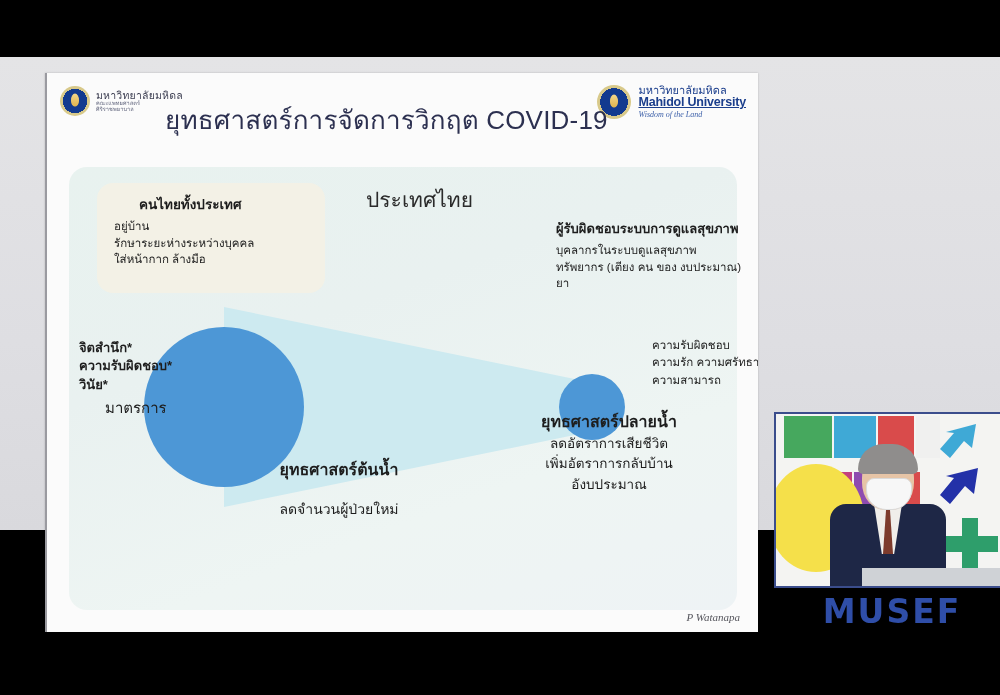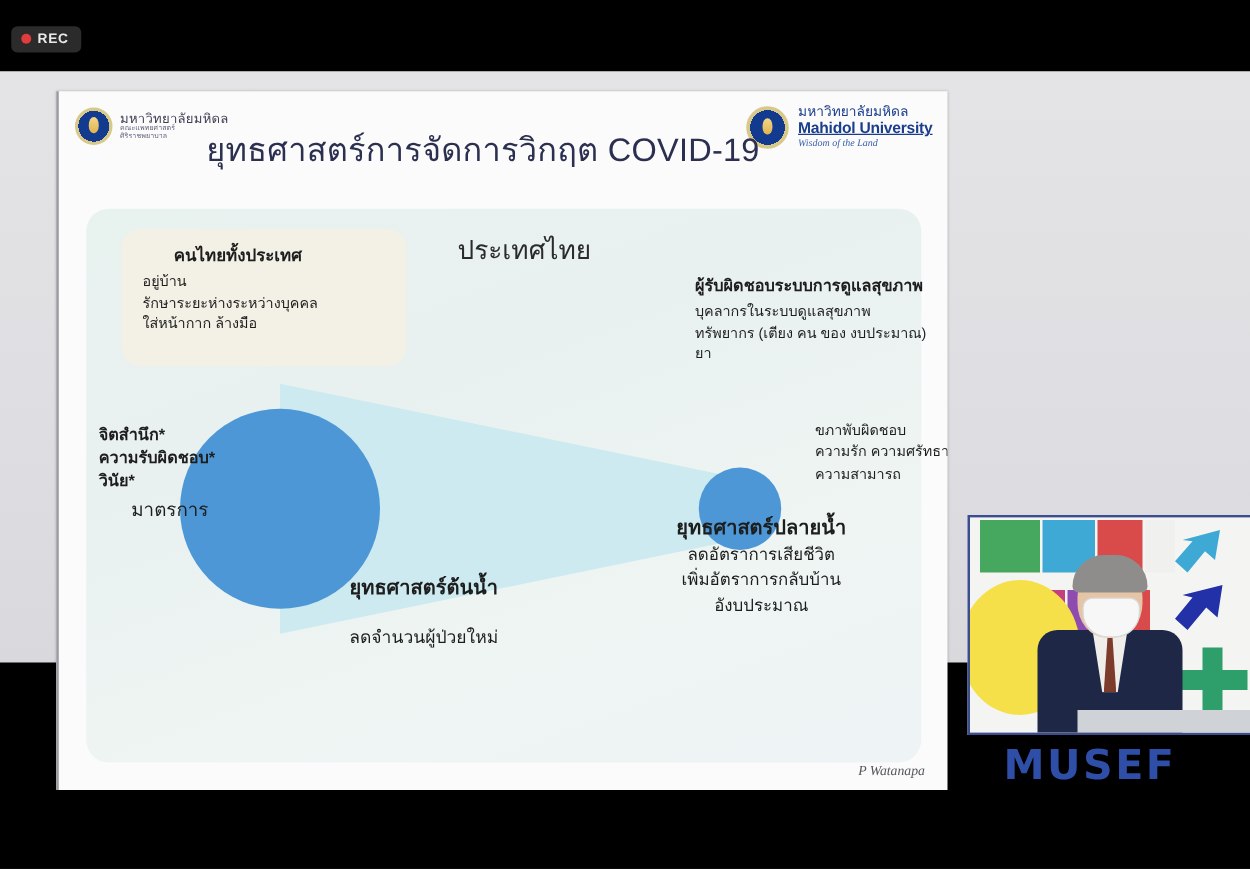--- a/index.html
+++ b/index.html
@@ -161,46 +161,40 @@
   }
   #laptop{
     position:absolute;left:30px;bottom:-2px;width:150px;height:22px;background:#cfd2d6;
   }
   #chair{
     position:absolute;left:26px;top:118px;width:34px;height:56px;background:#a9aeb2;border-radius:8px;
   }
 
   
   #musef{
-    position:absolute;left:788px;top:538px;width:168px;text-align:center;
+    position:absolute;left:808px;top:538px;width:168px;text-align:center;
   }
   #musef-mark{
     font-size:33px;font-weight:bold;color:#2f4ea8;letter-spacing:2px;
     font-family:"DejaVu Sans",sans-serif;line-height:1;
   }
   #musef-sub{
     font-size:8.2px;color:#2f3c66;letter-spacing:1.1px;font-weight:bold;margin-top:3px;
   }
 
   
   #bottombar{
     position:absolute;left:0;top:632px;width:1000px;height:63px;background:#000;
   }
 </style>
 </head>
 <body>
 
 <div id="app">
 
-  <div id="topbar">
-    <div id="rec-badge">
-      <span id="rec-dot"></span>
-      <span id="rec-label">REC</span>
-    </div>
-  </div>
 
   <div id="stage">
 
     <div id="slide">
 
       <div id="slide-logo">
         <span class="seal"></span>
         <span id="slide-logo-text">
           <div id="slide-logo-th">มหาวิทยาลัยมหิดล</div>
           <div id="slide-logo-sub1">คณะแพทยศาสตร์</div>
@@ -246,21 +240,21 @@
         </div>
 
         <div class="txtblock" id="block-left-values">
           <div class="v">จิตสำนึก*</div>
           <div class="v">ความรับผิดชอบ*</div>
           <div class="v">วินัย*</div>
           <div class="v-sub">มาตรการ</div>
         </div>
 
         <div class="txtblock" id="block-right-values">
-          <div class="v">ขภาพับผิดชอบ</div>
+          <div class="v">ความรับผิดชอบ</div>
           <div class="v">ความรัก ความศรัทธา</div>
           <div class="v">ความสามารถ</div>
         </div>
 
         <div id="label-upstream">
           <div class="s-head">ยุทธศาสตร์ต้นน้ำ</div>
           <div class="s-sub">ลดจำนวนผู้ป่วยใหม่</div>
         </div>
 
         <div id="label-downstream">

